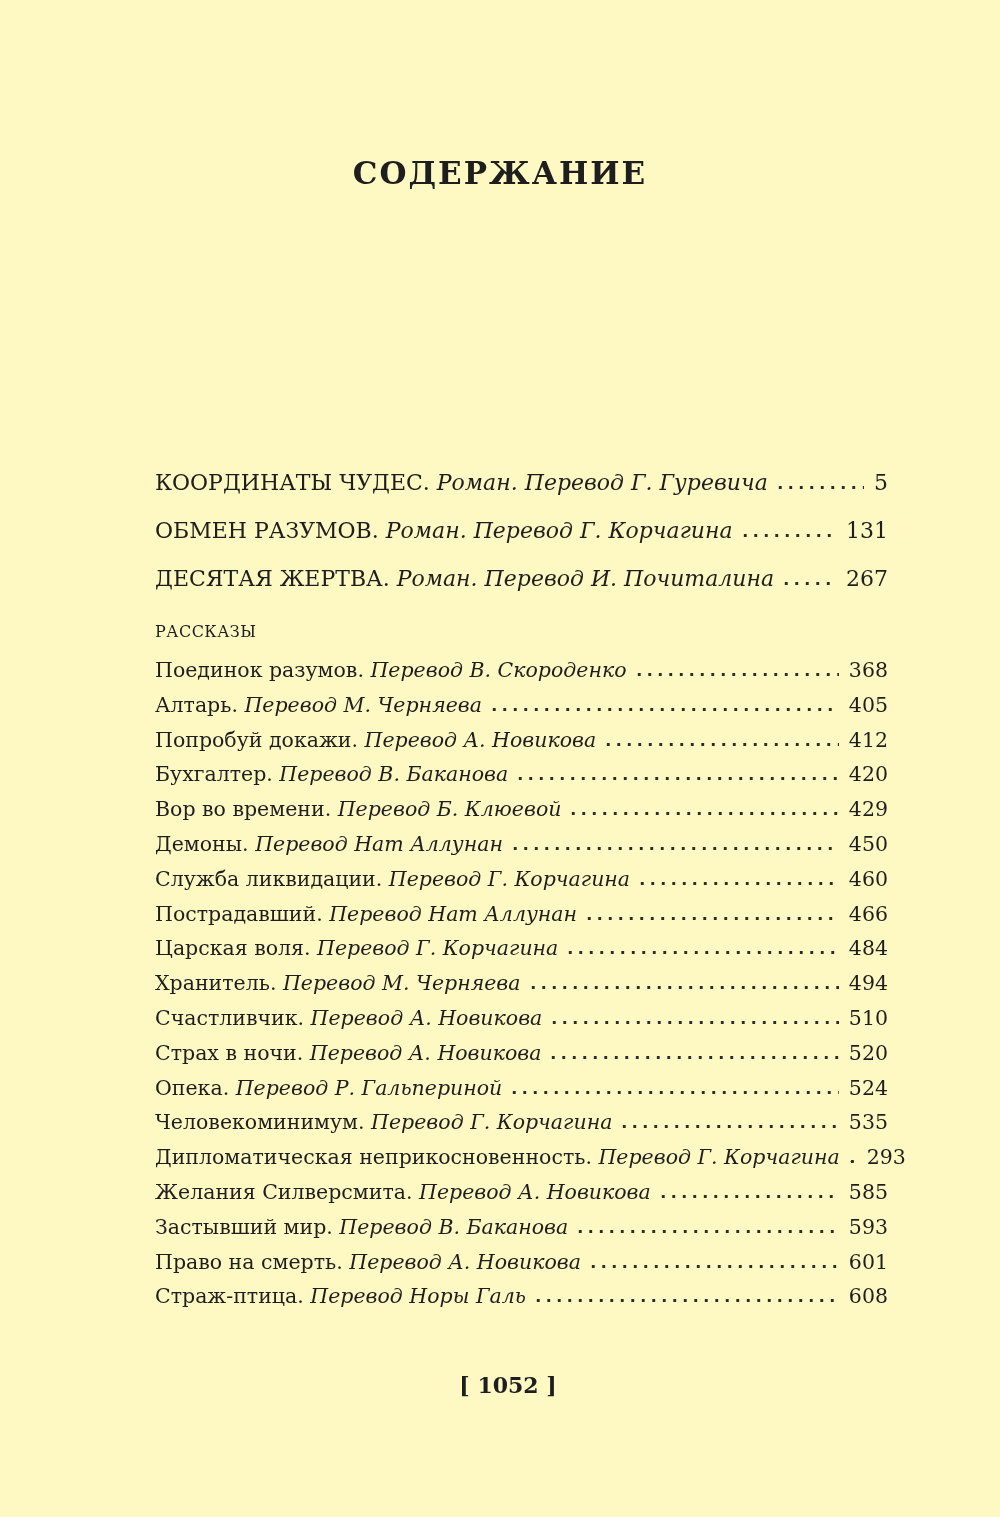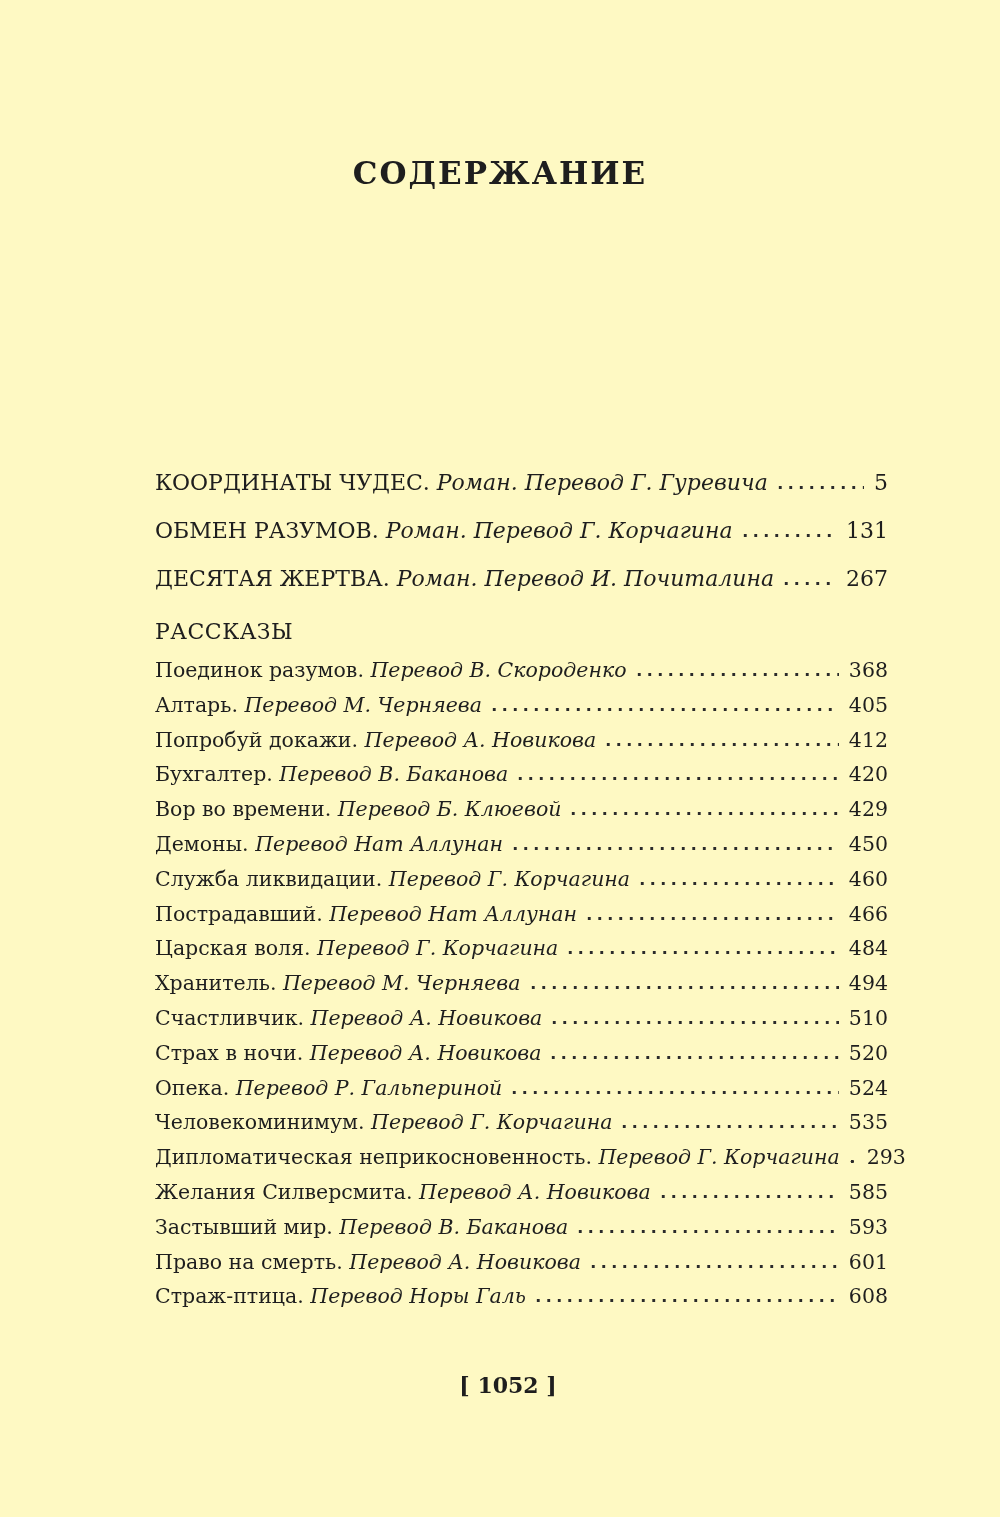--- a/index.html
+++ b/index.html
@@ -51,21 +51,21 @@
     height: 6px;
     margin: 0 10px 0 7px;
     background-image: radial-gradient(circle, #2b2b2b 1.5px, rgba(0,0,0,0) 1.9px);
     background-size: 10.5px 5px;
     background-repeat: repeat-x;
     background-position: left bottom;
   }
   .pg { flex: 0 0 auto; text-align: right; }
   .section-header {
     margin: 4px 0 12px 0;
-    font-size: 22px;
+    font-size: 16px;
     font-weight: normal;
     line-height: 28px;
     letter-spacing: 0.5px;
   }
   .folio {
     position: absolute;
     top: 1372px;
     left: 0;
     width: 100%;
     text-align: center;

